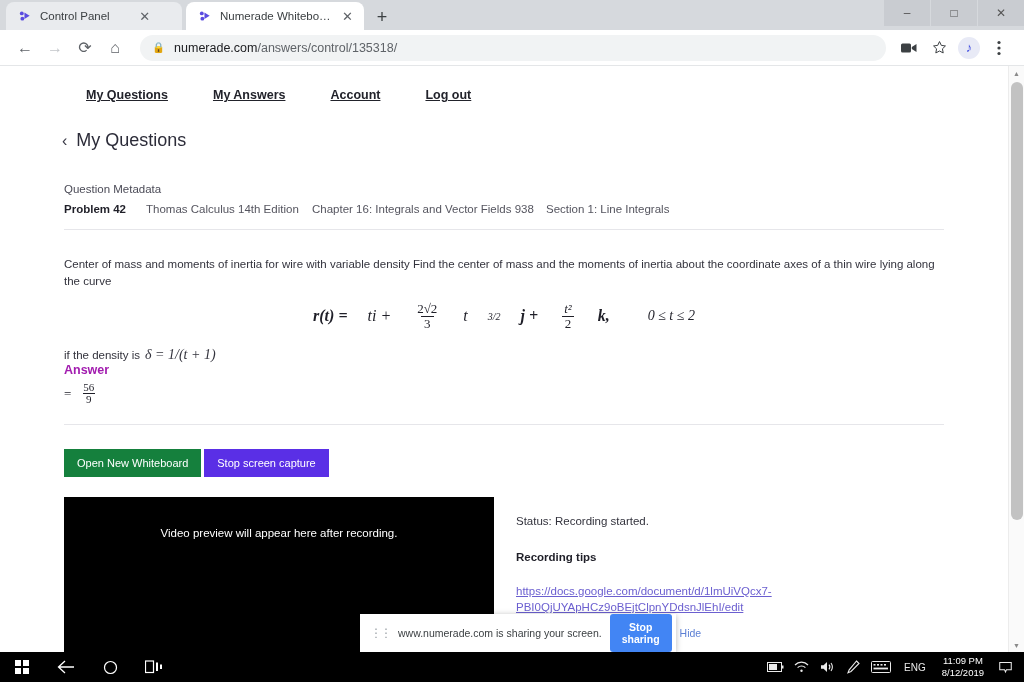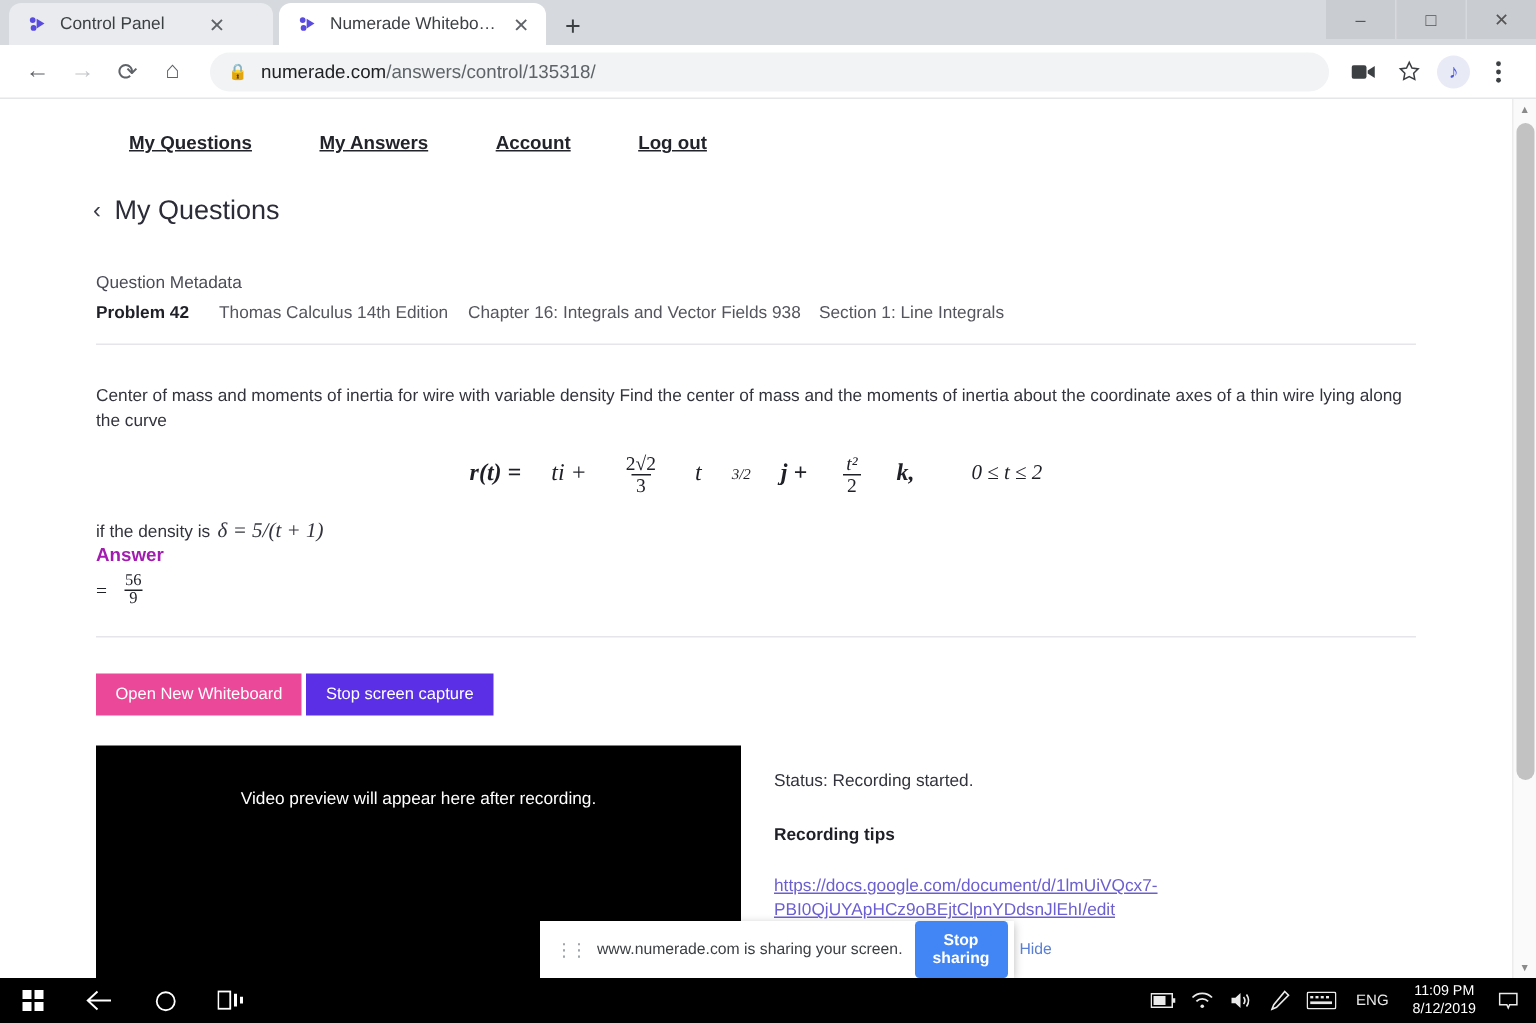--- a/index.html
+++ b/index.html
@@ -274,36 +274,36 @@
               <span class="num ital">t²</span>
               <span class="den">2</span>
             </span>
             <span class="bld ital">k,</span>
             <span class="cond ital">0 ≤ t ≤ 2</span>
           </span>
         </div>
 
         <div class="density">
           <span>if the density is</span>
-          <span class="m ital">δ = 5/(t + 1)</span>
+          <span class="m ital">δ = 1/(t + 1)</span>
         </div>
 
         <div class="answer-label">Answer</div>
         <div class="answer-val">
           <span>=</span>
           <span class="frac">
             <span class="num" style="font-size:11px">56</span>
             <span class="den" style="font-size:11px">9</span>
           </span>
         </div>
 
         <div class="hr" style="margin-top:18px"></div>
 
         <div class="btnrow">
-          <button class="pbtn" style="background:#ec4899">Open New Whiteboard</button>
+          <button class="pbtn" style="background:#15803d">Open New Whiteboard</button>
           <button class="pbtn" style="background:#5A2FE6">Stop screen capture</button>
         </div>
 
         <div class="lower">
           <div class="video-box">
             <div class="video-text">Video preview will appear here after recording.</div>
           </div>
           <div class="tips">
             <div class="status">Status: Recording started.</div>
             <div class="tips-h">Recording tips</div>

